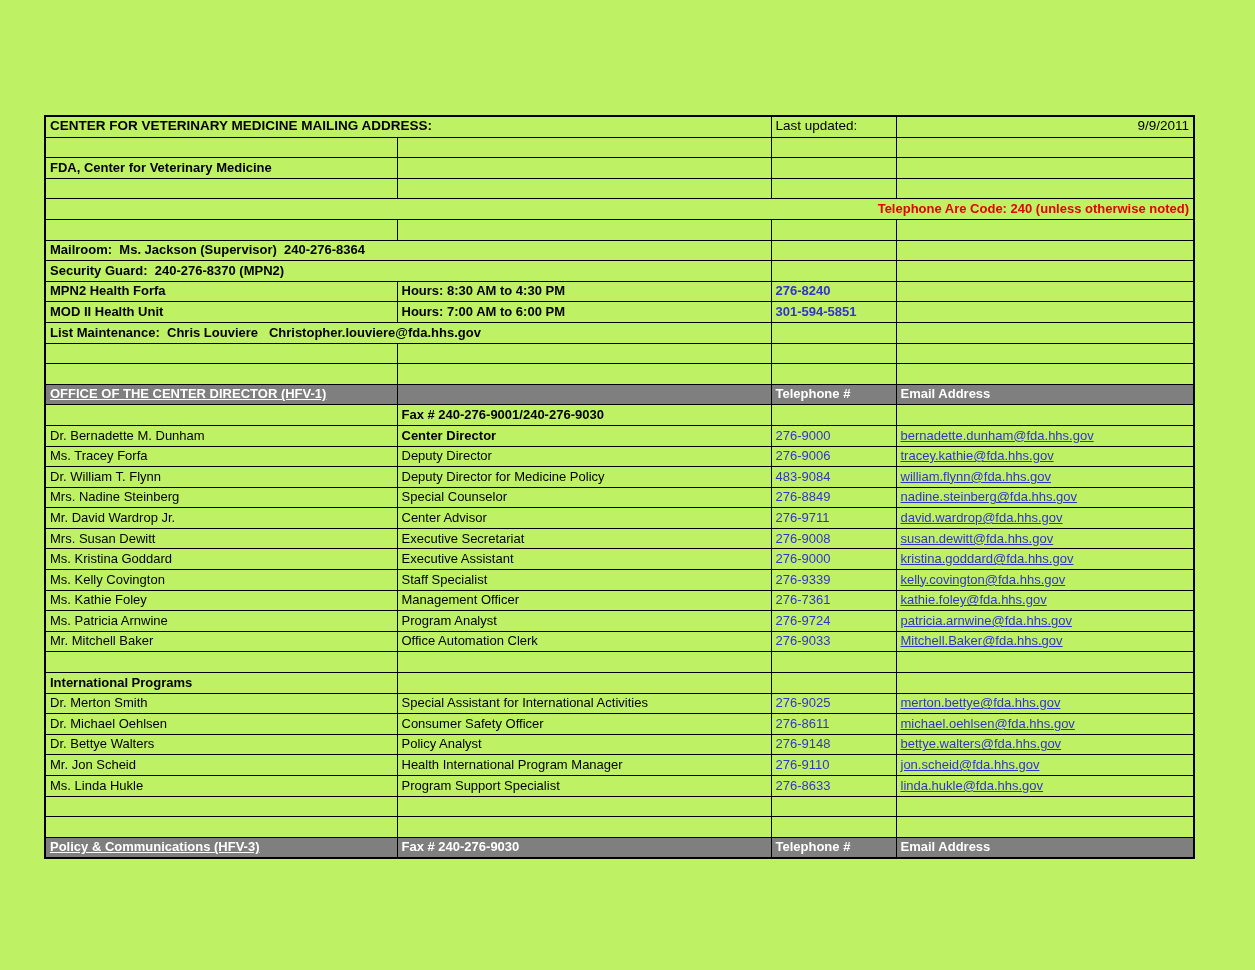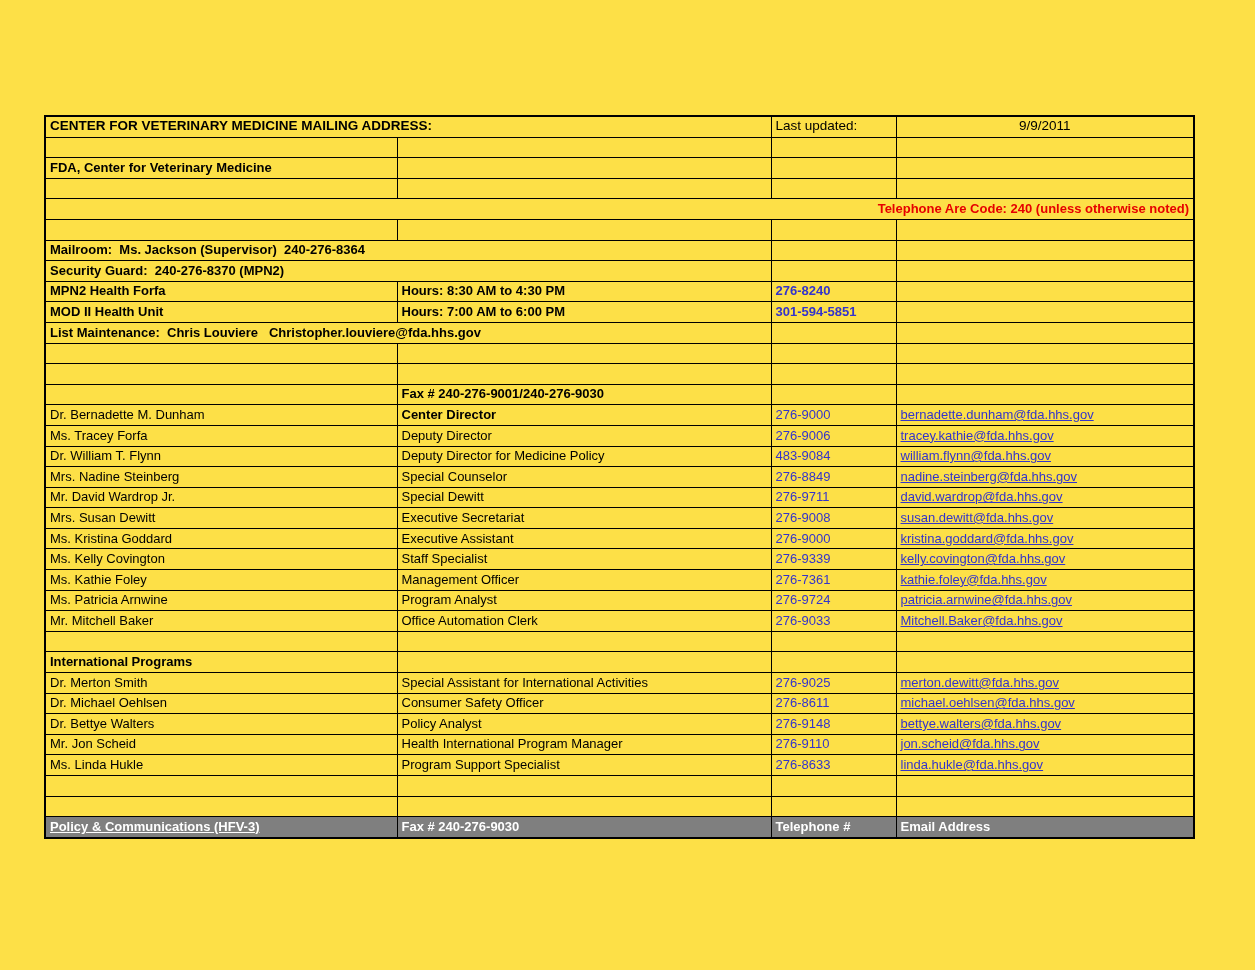--- a/index.html
+++ b/index.html
@@ -3,36 +3,36 @@
 <meta charset="utf-8">
 <style>
   html,body{margin:0;padding:0}
   body{
     width:1255px;height:970px;
     background:#ffffff;
     font-family:"Liberation Sans",sans-serif;
     position:relative;
     overflow:hidden;
   }
-  .sheet{position:absolute;inset:0;background:#fde047}
+  .sheet{position:absolute;inset:0;background:#bef264}
   table.dir{
     position:absolute;left:44px;top:115px;width:1149px;
     border-collapse:collapse;table-layout:fixed;
     border:2px solid #000;
   }
   td{
     border:1px solid #000;
     font-size:13px;color:#000;
     padding:0 4px;height:19.6px;
     overflow:hidden;white-space:pre;
     vertical-align:middle;line-height:1.1;
   }
   .b{font-weight:bold}
   .center{text-align:right}
-  .right{text-align:center}
+  .right{text-align:right}
   .red{color:#e60000;font-weight:bold}
   .phone{color:#3333cc}
   tr.sec td{background:#7f7f7f;color:#ffffff;font-weight:bold}
   .u{text-decoration:underline}
   a.email{color:#3333cc;text-decoration:underline;cursor:pointer}
   tr.title-row td{font-size:13.5px}
 </style>
 </head>
 <body>
 
@@ -122,20 +122,26 @@
           <td></td>
           <td></td>
 </tr>
 <tr>
   <td></td>
           <td></td>
           <td></td>
           <td></td>
 </tr>
 
+<tr class="sec">
+  <td class="u">OFFICE OF THE CENTER DIRECTOR (HFV-1)</td>
+  <td></td>
+  <td>Telephone #</td>
+  <td>Email Address</td>
+</tr>
 
 <tr>
   <td></td>
   <td class="b">Fax # 240-276-9001/240-276-9030</td>
   <td></td>
           <td></td>
 </tr>
 
 <tr>
   <td>Dr. Bernadette M. Dunham</td>
@@ -156,21 +162,21 @@
   <td><a href="#" class="email">william.flynn@fda.hhs.gov</a></td>
 </tr>
 <tr>
   <td>Mrs. Nadine Steinberg</td>
   <td>Special Counselor</td>
   <td class="phone">276-8849</td>
   <td><a href="#" class="email">nadine.steinberg@fda.hhs.gov</a></td>
 </tr>
 <tr>
   <td>Mr. David Wardrop Jr.</td>
-  <td>Special Dewitt</td>
+  <td>Center Advisor</td>
   <td class="phone">276-9711</td>
   <td><a href="#" class="email">david.wardrop@fda.hhs.gov</a></td>
 </tr>
 <tr>
   <td>Mrs. Susan Dewitt</td>
   <td>Executive Secretariat</td>
   <td class="phone">276-9008</td>
   <td><a href="#" class="email">susan.dewitt@fda.hhs.gov</a></td>
 </tr>
 <tr>
@@ -215,21 +221,21 @@
   <td class="b">International Programs</td>
   <td></td>
           <td></td>
           <td></td>
 </tr>
 
 <tr>
   <td>Dr. Merton Smith</td>
   <td>Special Assistant for International Activities</td>
   <td class="phone">276-9025</td>
-  <td><a href="#" class="email">merton.dewitt@fda.hhs.gov</a></td>
+  <td><a href="#" class="email">merton.bettye@fda.hhs.gov</a></td>
 </tr>
 <tr>
   <td>Dr. Michael Oehlsen</td>
   <td>Consumer Safety Officer</td>
   <td class="phone">276-8611</td>
   <td><a href="#" class="email">michael.oehlsen@fda.hhs.gov</a></td>
 </tr>
 <tr>
   <td>Dr. Bettye Walters</td>
   <td>Policy Analyst</td>

